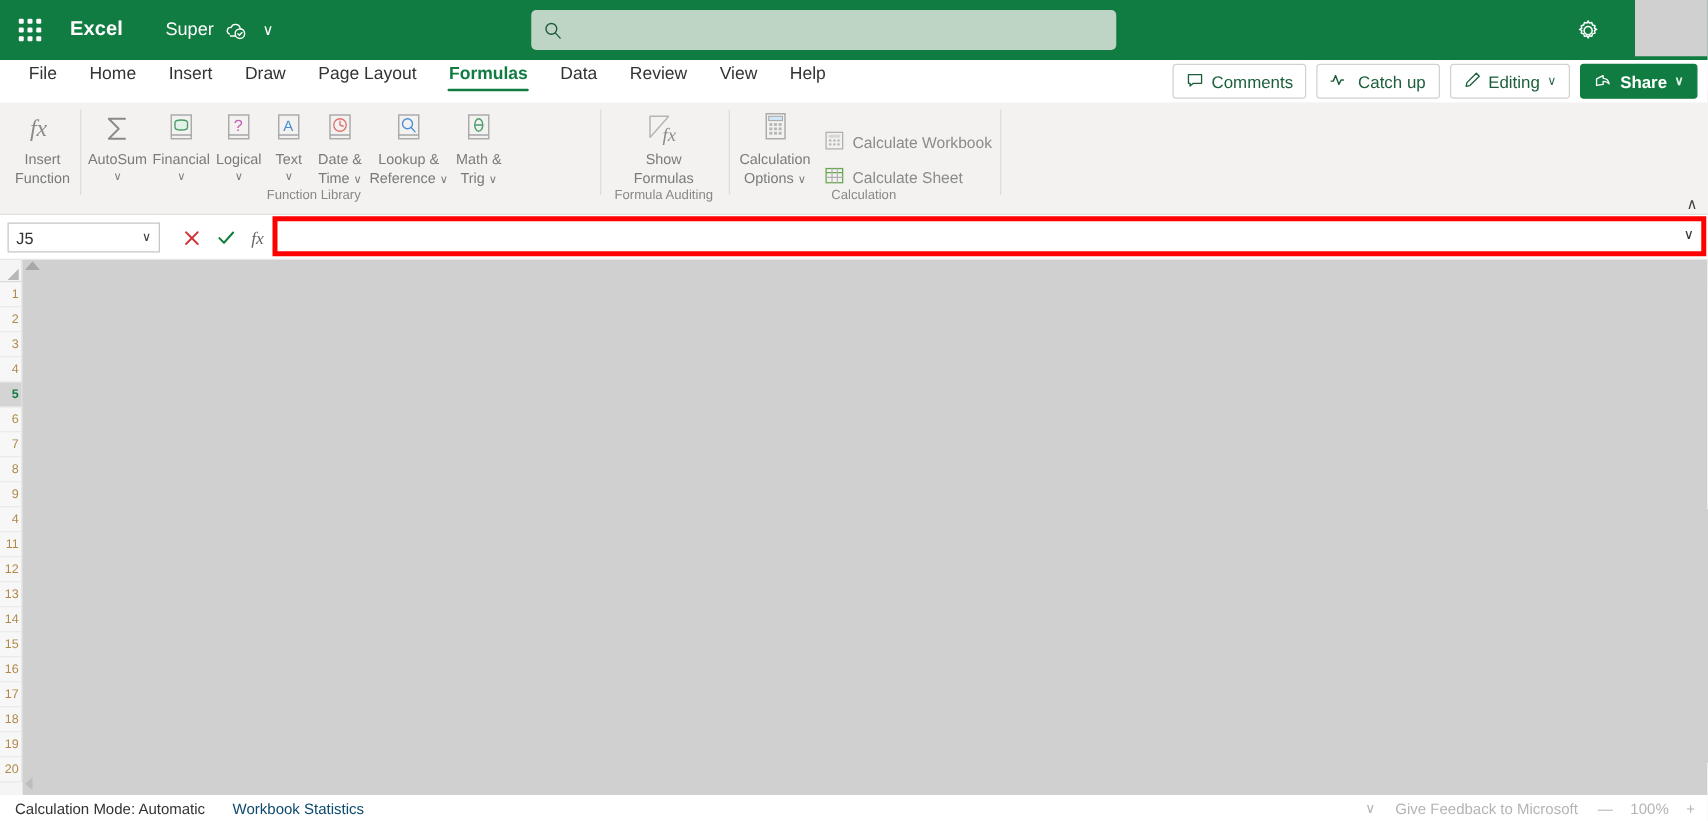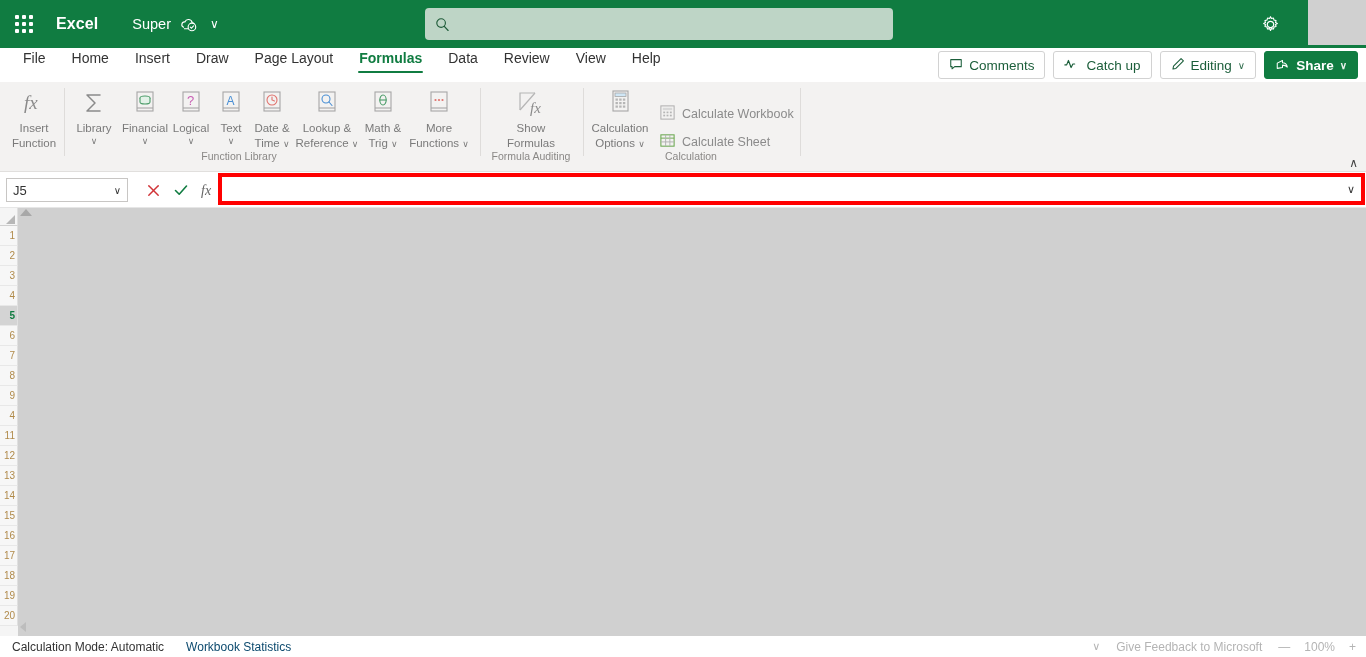--- a/index.html
+++ b/index.html
@@ -343,21 +343,21 @@
     </div>
 
     <div class="rsep" style="left:64px;"></div>
 
     <div class="rbtn" style="left:66px;width:56px;">
       <span class="ricon">
         <svg width="28" height="28" viewBox="0 0 28 28">
           <polyline points="20,6 7,6 15,14 7,22 20,22" fill="none" stroke="#8a8a8a" stroke-width="1.5" stroke-linejoin="round" stroke-linecap="round"></polyline>
         </svg>
       </span>
-      <span class="rlbl">Library</span>
+      <span class="rlbl">AutoSum</span>
       <span class="rcv">∨</span>
     </div>
 
     <div class="rbtn" style="left:118px;width:54px;">
       <span class="ricon">
         <svg width="26" height="28" viewBox="0 0 26 28">
           <rect x="5" y="3" width="16" height="19" fill="none" stroke="#a6a6a6" stroke-width="1.1"></rect>
           <line x1="5" y1="19" x2="21" y2="19" stroke="#a6a6a6" stroke-width="1.1"></line>
           <ellipse cx="13" cy="9" rx="5" ry="2" fill="#e3f2e8" stroke="#4a9c68" stroke-width="1.1"></ellipse>
           <path d="M8 9v4c0 1.1 2.2 2 5 2s5-.9 5-2V9" fill="#e3f2e8" stroke="#4a9c68" stroke-width="1.1"></path>
@@ -432,38 +432,22 @@
           <line x1="9.5" y1="11" x2="16.5" y2="11" stroke="#4a9c68" stroke-width="1.1"></line>
         </svg>
       </span>
       <span class="rlbl">Math &amp;</span>
       <span class="rlbl">
         <span>Trig</span>
         <span class="rcv">∨</span>
       </span>
     </div>
 
-    <div class="rbtn" style="left:406px;width:66px;">
-      <span class="ricon">
-        <svg width="26" height="28" viewBox="0 0 26 28">
-          <rect x="5" y="3" width="16" height="19" fill="none" stroke="#a6a6a6" stroke-width="1.1"></rect>
-          <line x1="5" y1="19" x2="21" y2="19" stroke="#a6a6a6" stroke-width="1.1"></line>
-          <circle cx="9.5" cy="11" r="1.1" fill="#e0736e"></circle>
-          <circle cx="13" cy="11" r="1.1" fill="#e0736e"></circle>
-          <circle cx="16.5" cy="11" r="1.1" fill="#e0736e"></circle>
-        </svg>
-      </span>
-      <span class="rlbl">More</span>
-      <span class="rlbl">
-        <span>Functions</span>
-        <span class="rcv">∨</span>
-      </span>
-    </div>
-
-    <div class="rgroup-label" style="left:0;width:478px;">Function Library</div>
+
+    <div class="rgroup-label" style="left:12px;width:478px;">Function Library</div>
   </div>
 
   <div class="rsep" style="left:480px;"></div>
 
   <div class="rgroup" style="left:482px;width:98px;">
     <div class="rbtn" style="left:16px;width:66px;">
       <span class="ricon">
         <svg width="30" height="30" viewBox="0 0 30 30">
           <path d="M4 22 L19 5" stroke="#b5b5b5" stroke-width="1.2"></path>
           <path d="M4 22 L4 5 L19 5" fill="none" stroke="#b5b5b5" stroke-width="1.2"></path>

